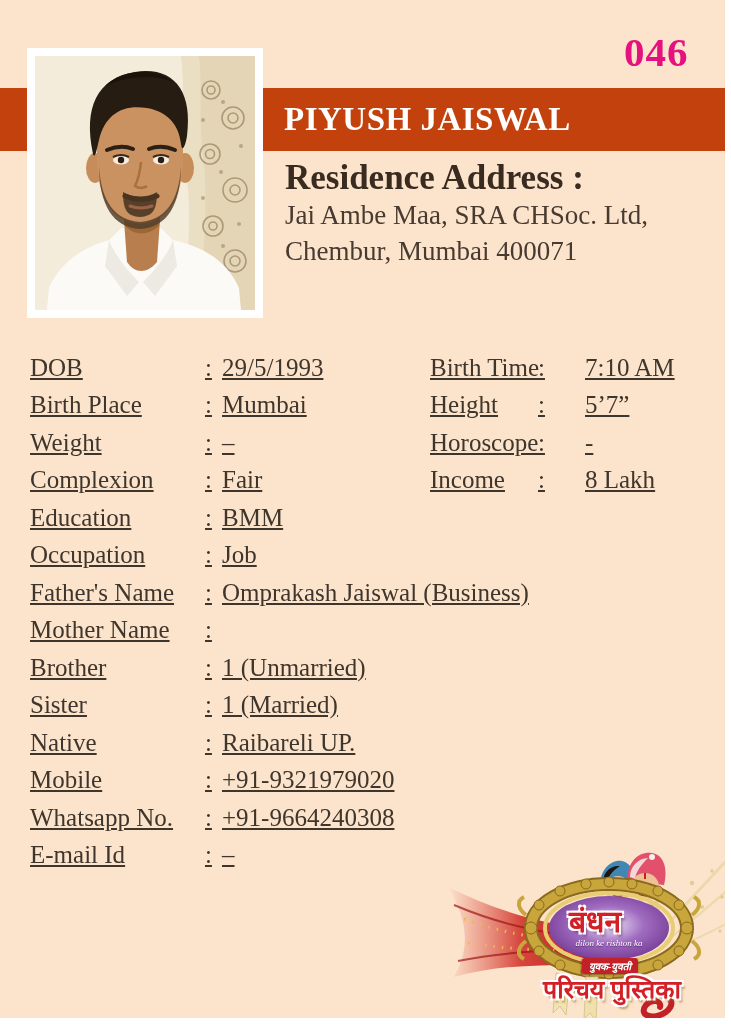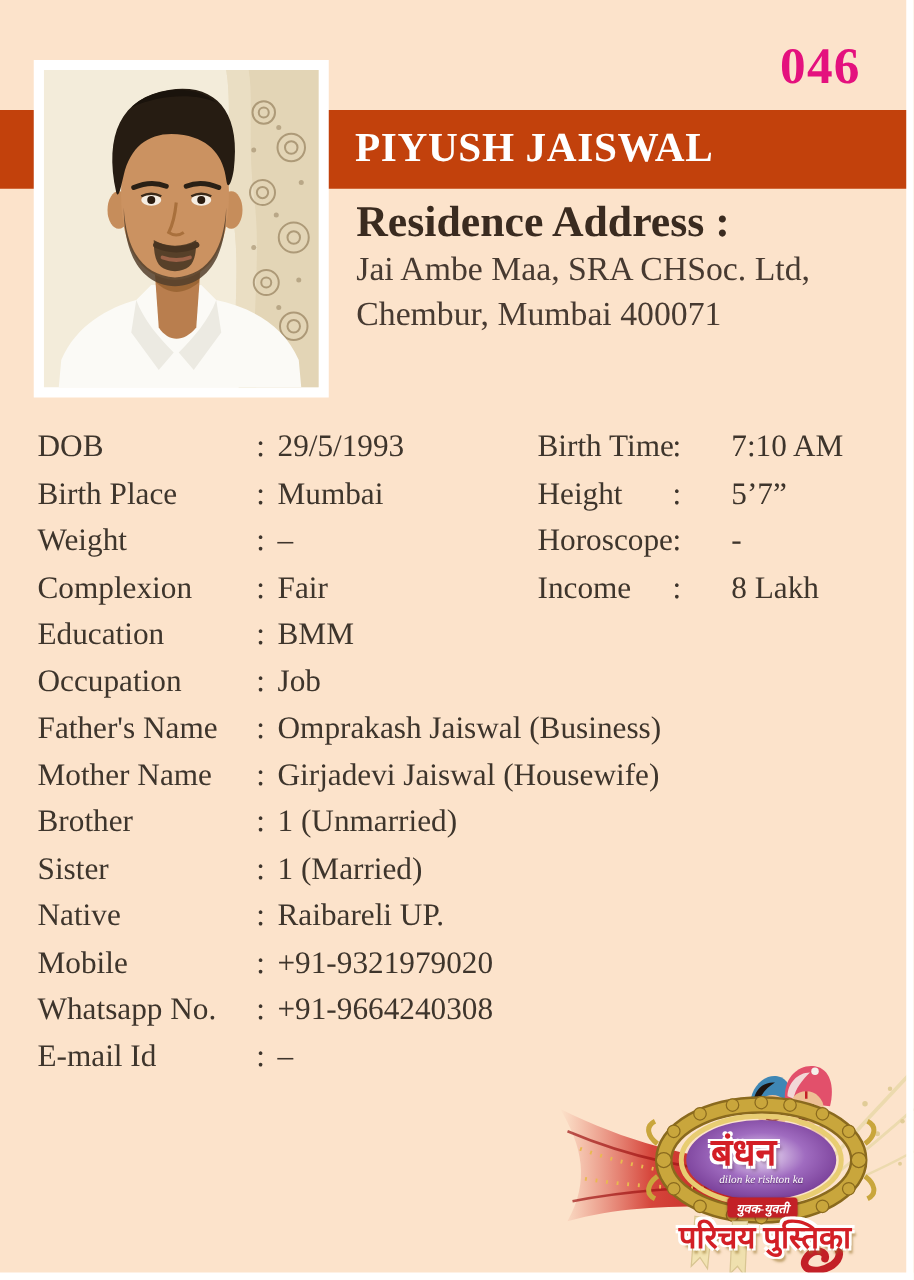--- a/index.html
+++ b/index.html
@@ -35,21 +35,21 @@
   }
   .photo-frame svg { display:block; width:100%; height:100%; }
 
   .address-block { position:absolute; left:285px; top:158px; z-index:2; }
   .address-heading { font-size:35px; font-weight:bold; color:#3a2b20; margin:0 0 0 0; }
   .address-line { font-size:27px; color:#473a31; margin:0; line-height:35.5px; }
 
   .details-left, .details-right { position:absolute; top:344px; font-size:25px; color:#3e352c; z-index:2; }
   .details-left  { left:30px; }
   .details-right { left:430px; }
-  .detail-row { display:flex; height:37.5px; align-items:flex-start; white-space:nowrap; }
+  .detail-row { display:flex; height:37.5px; align-items:flex-end; white-space:nowrap;text-decoration:underline; }
   .details-left  .lbl { width:175px; }
   .details-left  .colon { width:17px; }
   .details-right .lbl { width:108px; }
   .details-right .colon { width:47px; }
 
   .logo { position:absolute; left:440px; top:845px; width:291px; height:179px; z-index:4; }
   .logo svg { position:absolute; left:0; top:0; }
   .logo-brand {
     position:absolute; left:155px; top:55px; transform:translateX(-50%);
     font-size:30px; font-weight:bold; color:#d31f26; white-space:nowrap;
@@ -191,21 +191,20 @@
         <span class="val">Job</span>
       </div>
     <div class="detail-row">
         <span class="lbl">Father's Name</span>
         <span class="colon">:</span>
         <span class="val">Omprakash Jaiswal (Business)</span>
       </div>
     <div class="detail-row">
         <span class="lbl">Mother Name</span>
         <span class="colon">:</span>
-        <span class="val">Girjadevi Jaiswal (Housewife)</span>
       </div>
     <div class="detail-row">
         <span class="lbl">Brother</span>
         <span class="colon">:</span>
         <span class="val">1 (Unmarried)</span>
       </div>
     <div class="detail-row">
         <span class="lbl">Sister</span>
         <span class="colon">:</span>
         <span class="val">1 (Married)</span>

